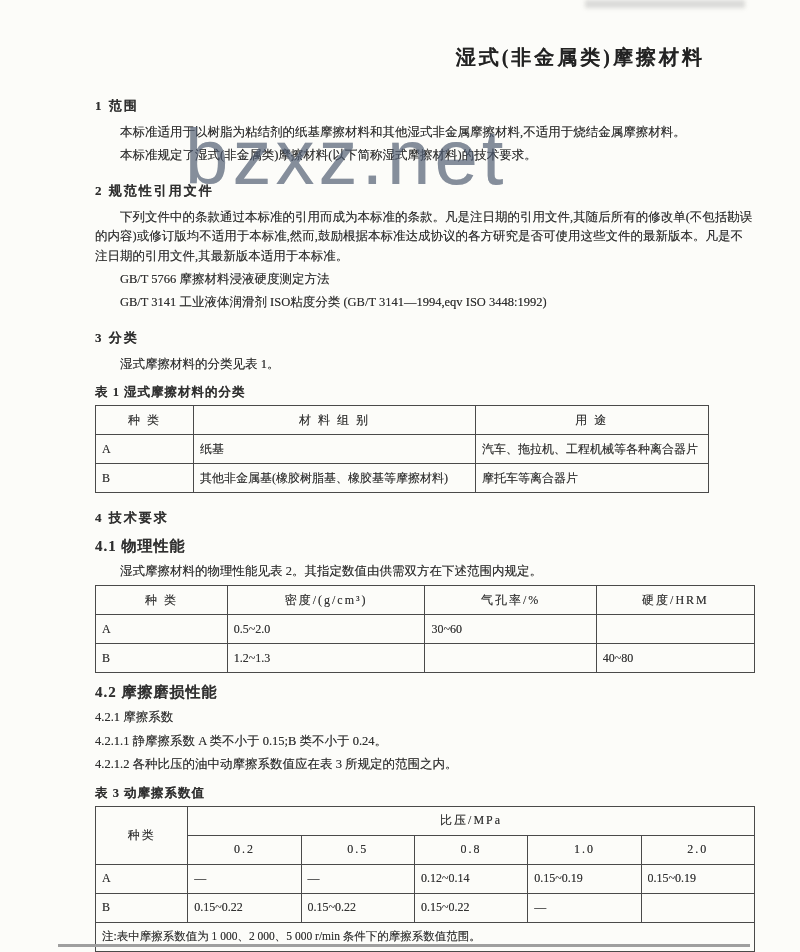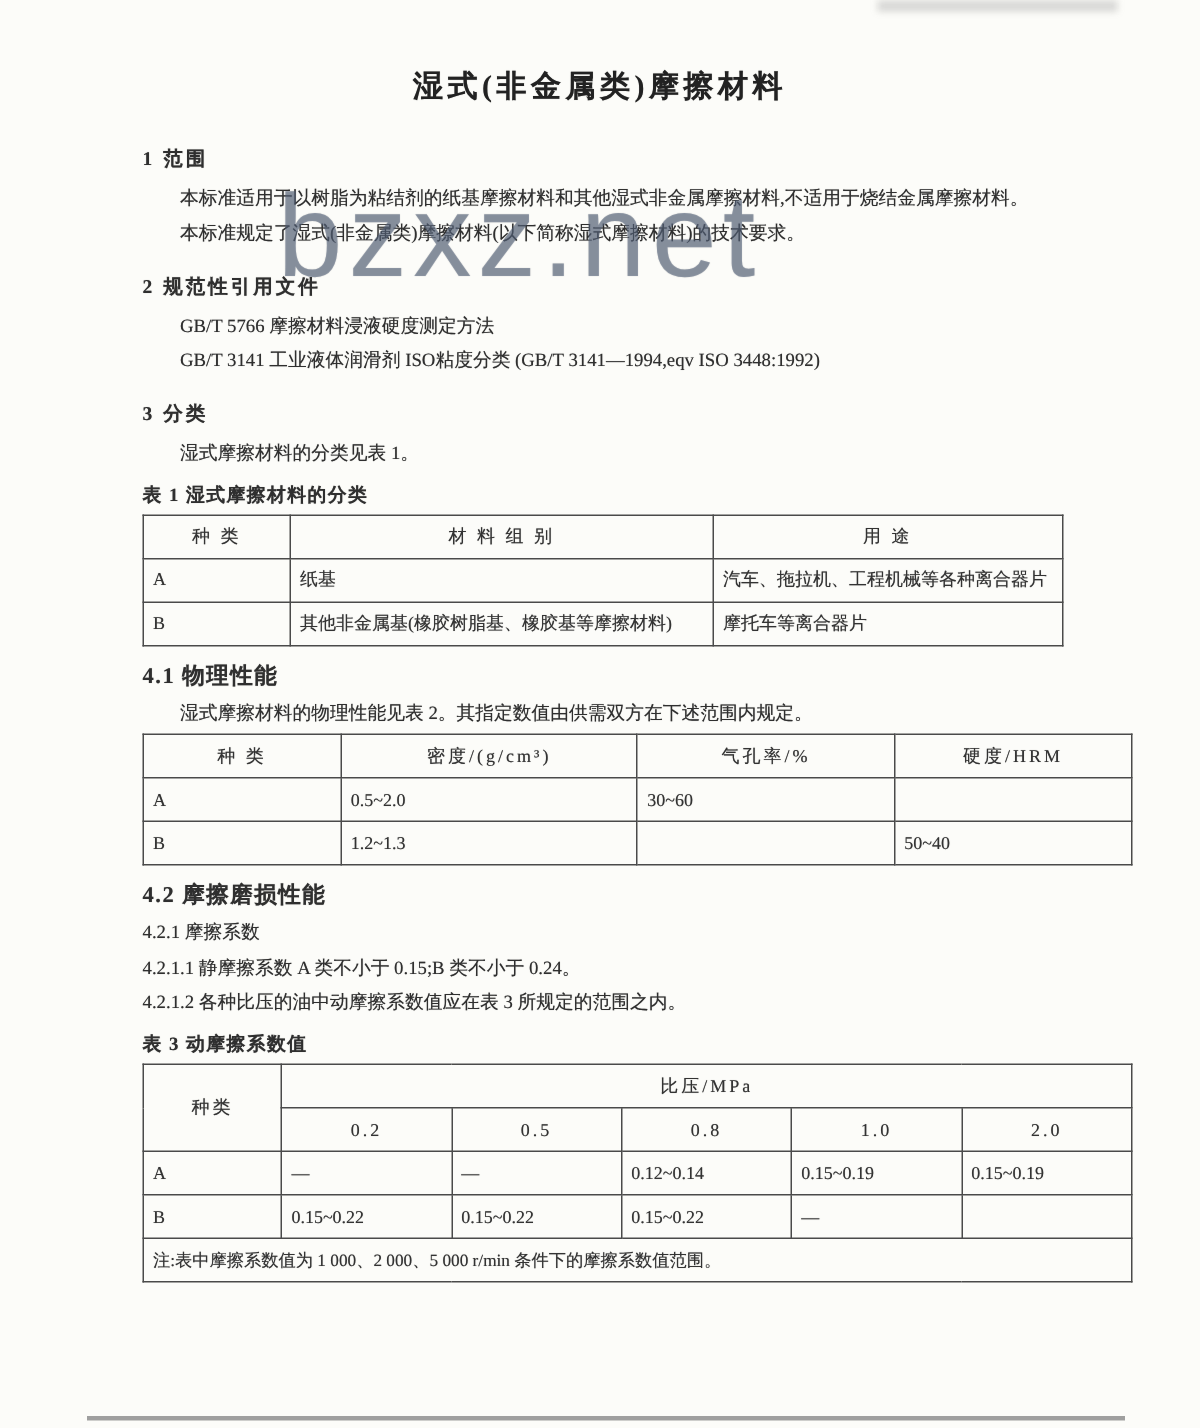--- a/index.html
+++ b/index.html
@@ -7,21 +7,21 @@
     position:relative;
     width:800px; height:952px;
     background:#fcfcf9;
     font-family:"Liberation Serif", serif;
     color:#2f2f2f;
     overflow:hidden;
     text-shadow:0 0 0.5px rgba(40,40,40,0.55);
   }
   .content { padding:26px 45px 0 95px; }
   .title {
-    text-align:center;
+    text-align:right;
     font-size:20px; font-weight:bold;
     letter-spacing:3px;
     margin:18px 50px 26px 0;
     color:#222;
   }
   h2.sec {
     font-size:13px; font-weight:bold;
     margin:16px 0 8px 0; letter-spacing:2px;
   }
   h3.subsec { font-size:15px; font-weight:bold; margin:10px 0 6px 0; letter-spacing:1px; }
@@ -81,20 +81,21 @@
 
   <div class="content">
 
     <h1 class="title">湿式(非金属类)摩擦材料</h1>
 
     <h2 class="sec">1  范围</h2>
     <p class="body indent">本标准适用于以树脂为粘结剂的纸基摩擦材料和其他湿式非金属摩擦材料,不适用于烧结金属摩擦材料。</p>
     <p class="body indent">本标准规定了湿式(非金属类)摩擦材料(以下简称湿式摩擦材料)的技术要求。</p>
 
     <h2 class="sec">2  规范性引用文件</h2>
+    <p class="body indent">下列文件中的条款通过本标准的引用而成为本标准的条款。凡是注日期的引用文件,其随后所有的修改单(不包括勘误的内容)或修订版均不适用于本标准,然而,鼓励根据本标准达成协议的各方研究是否可使用这些文件的最新版本。凡是不注日期的引用文件,其最新版本适用于本标准。</p>
     <p class="body ref">GB/T 5766  摩擦材料浸液硬度测定方法</p>
     <p class="body ref">GB/T 3141  工业液体润滑剂  ISO粘度分类  (GB/T 3141—1994,eqv ISO 3448:1992)</p>
 
     <h2 class="sec">3  分类</h2>
     <p class="body indent">湿式摩擦材料的分类见表 1。</p>
 
     <div class="tbl-caption">表 1  湿式摩擦材料的分类</div>
     <table class="doc t1">
       <tbody>
           <tr>
@@ -108,20 +109,21 @@
         <td class="left">汽车、拖拉机、工程机械等各种离合器片</td>
       </tr>
       <tr>
         <td>B</td>
         <td class="left">其他非金属基(橡胶树脂基、橡胶基等摩擦材料)</td>
         <td class="left">摩托车等离合器片</td>
       </tr>
     </tbody>
       </table>
 
+    <h2 class="sec">4  技术要求</h2>
     <h3 class="subsec">4.1  物理性能</h3>
     <p class="body indent">湿式摩擦材料的物理性能见表 2。其指定数值由供需双方在下述范围内规定。</p>
 
     <table class="doc">
       <tbody>
           <tr>
         <th style="width:20%">种  类</th>
         <th style="width:30%">密度/(g/cm³)</th>
         <th style="width:26%">气孔率/%</th>
         <th style="width:24%">硬度/HRM</th>
@@ -129,21 +131,21 @@
       <tr>
         <td>A</td>
         <td>0.5~2.0</td>
         <td>30~60</td>
         <td></td>
       </tr>
       <tr>
         <td>B</td>
         <td>1.2~1.3</td>
         <td></td>
-        <td>50~40</td>
+        <td>40~80</td>
       </tr>
     </tbody>
       </table>
 
     <h3 class="subsec">4.2  摩擦磨损性能</h3>
     <p class="body">4.2.1  摩擦系数</p>
     <p class="body">4.2.1.1  静摩擦系数 A 类不小于 0.15;B 类不小于 0.24。</p>
     <p class="body">4.2.1.2  各种比压的油中动摩擦系数值应在表 3 所规定的范围之内。</p>
 
     <div class="tbl-caption">表 3  动摩擦系数值</div>

